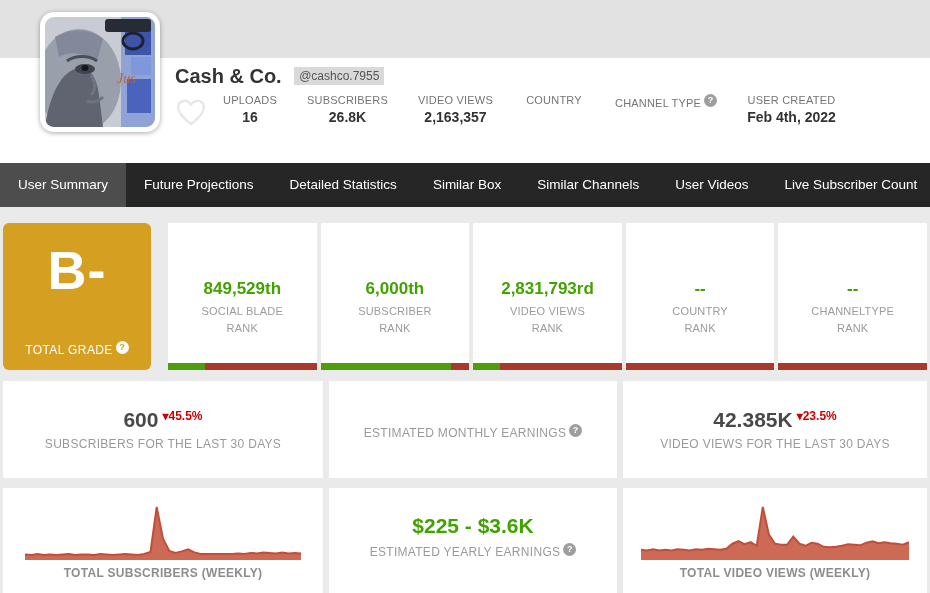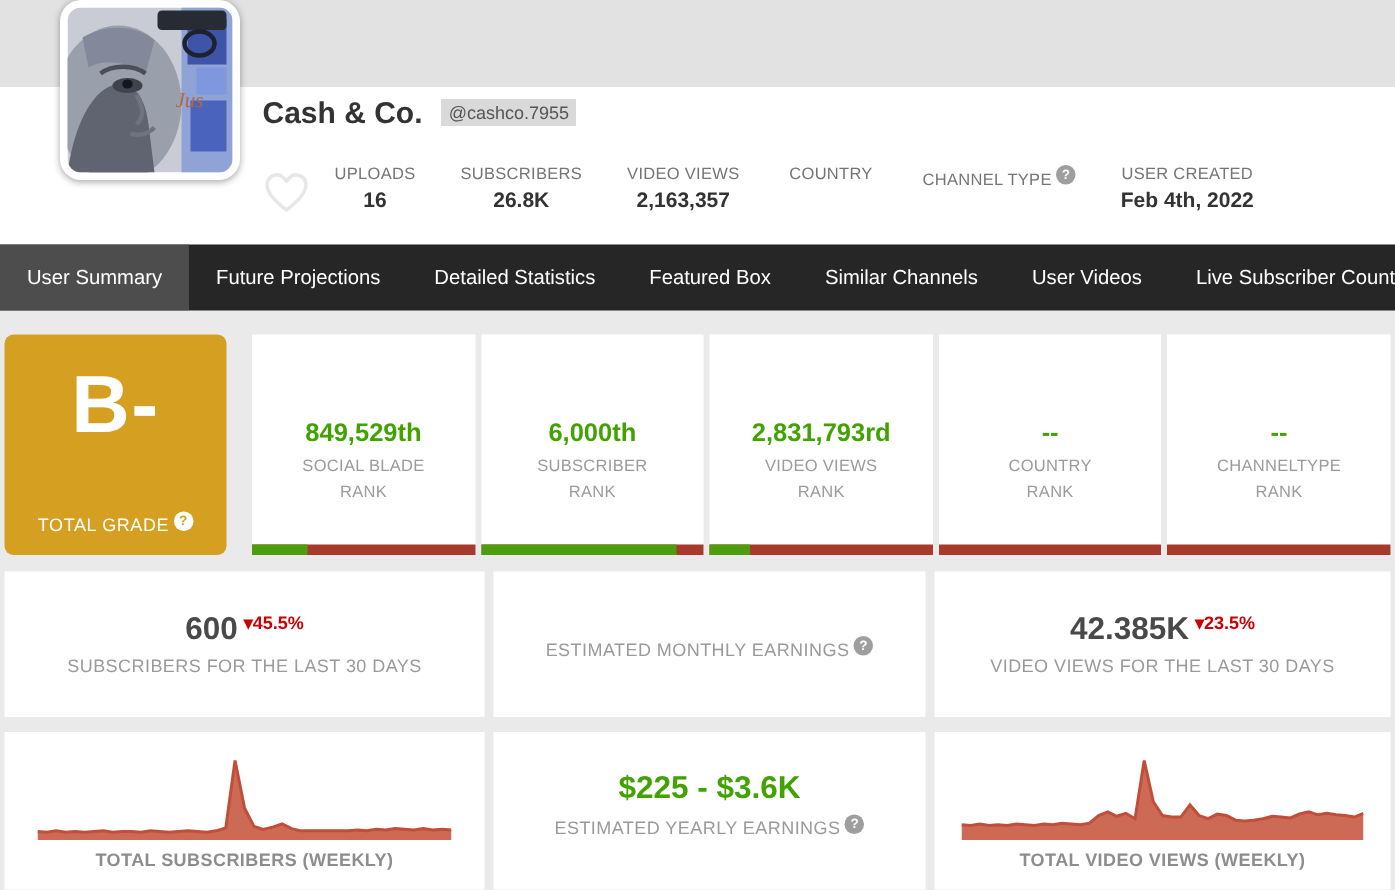--- a/index.html
+++ b/index.html
@@ -4,30 +4,30 @@
 <style>
   * { margin:0; padding:0; box-sizing:border-box; }
   html,body { width:930px; height:593px; overflow:hidden; }
   body { font-family:"Liberation Sans", sans-serif; background:#eaeaea; }
   .page { position:relative; width:930px; height:593px; }
 
   
   .top-strip { height:58px; background:#e2e2e2; }
   .header { height:105px; background:#ffffff; padding-left:175px; }
   .avatar-wrap {
-    position:absolute; top:0; left:40px; width:120px; height:120px;
+    position:absolute; top:12px; left:40px; width:120px; height:120px;
     background:#fff; border-radius:14px; padding:5px;
     box-shadow:0 1px 5px rgba(0,0,0,.35);
   }
   .avatar-wrap svg { display:block; border-radius:9px; }
   .title-row { padding-top:7px; }
   .channel-title { display:inline; font-size:20px; font-weight:bold; color:#333; }
   .channel-handle { display:inline-block; margin-left:8px; font-size:12px; color:#555;
     background:#d9d9d9; padding:2px 5px; vertical-align:3px; }
-  .stats-row { display:flex; align-items:flex-start; margin-top:22px; }
+  .stats-row { display:flex; align-items:flex-start; margin-top:6px; }
   .heart { margin:4px 16px 0 0; }
   .stat { text-align:center; margin-right:30px; }
   .stat-label { font-size:11px; color:#757575; letter-spacing:.2px; white-space:nowrap; }
   .stat-value { font-size:14px; font-weight:bold; color:#333; margin-top:3px; min-height:16px; }
   .stat.country { min-width:62px; }
   .stat.chtype  { min-width:90px; }
 
   
   .tabs { height:44px; background:#262626; display:flex; white-space:nowrap; overflow:hidden; }
   .tab { color:#ffffff; font-size:13.5px; line-height:44px; padding:0 18px; cursor:pointer; flex:0 0 auto; }
@@ -130,21 +130,21 @@
       <path d="M46 58 C50 66 52 72 46 78" fill="none" stroke="#6e7380" stroke-width="3"></path>
       <path d="M42 84 C48 86 54 84 58 80" fill="none" stroke="#6e7380" stroke-width="3"></path>
       <text x="72" y="66" font-size="14" font-style="italic" fill="#b5673a" font-family="Liberation Serif, serif">Jus</text>
     </svg>
   </div>
 
   <nav class="tabs">
     <div class="tab active">User Summary</div>
     <div class="tab">Future Projections</div>
     <div class="tab">Detailed Statistics</div>
-    <div class="tab">Featured Box</div>
+    <div class="tab">Similar Box</div>
     <div class="tab">Similar Channels</div>
     <div class="tab">User Videos</div>
     <div class="tab">Live Subscriber Count</div>
   </nav>
 
   <div class="ranks">
     <div class="grade-card">
       <div class="grade-letter">B-</div>
       <div class="grade-label"><span>TOTAL GRADE</span><span class="help inverse"></span></div>
     </div>

